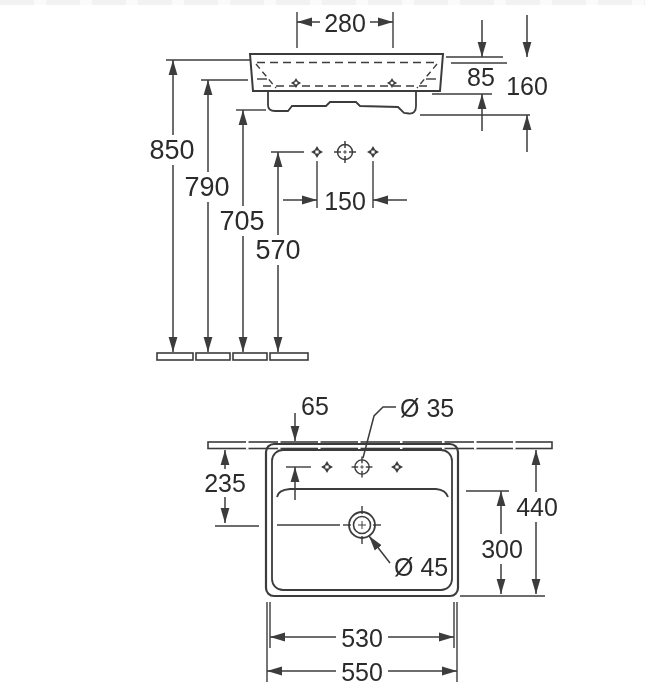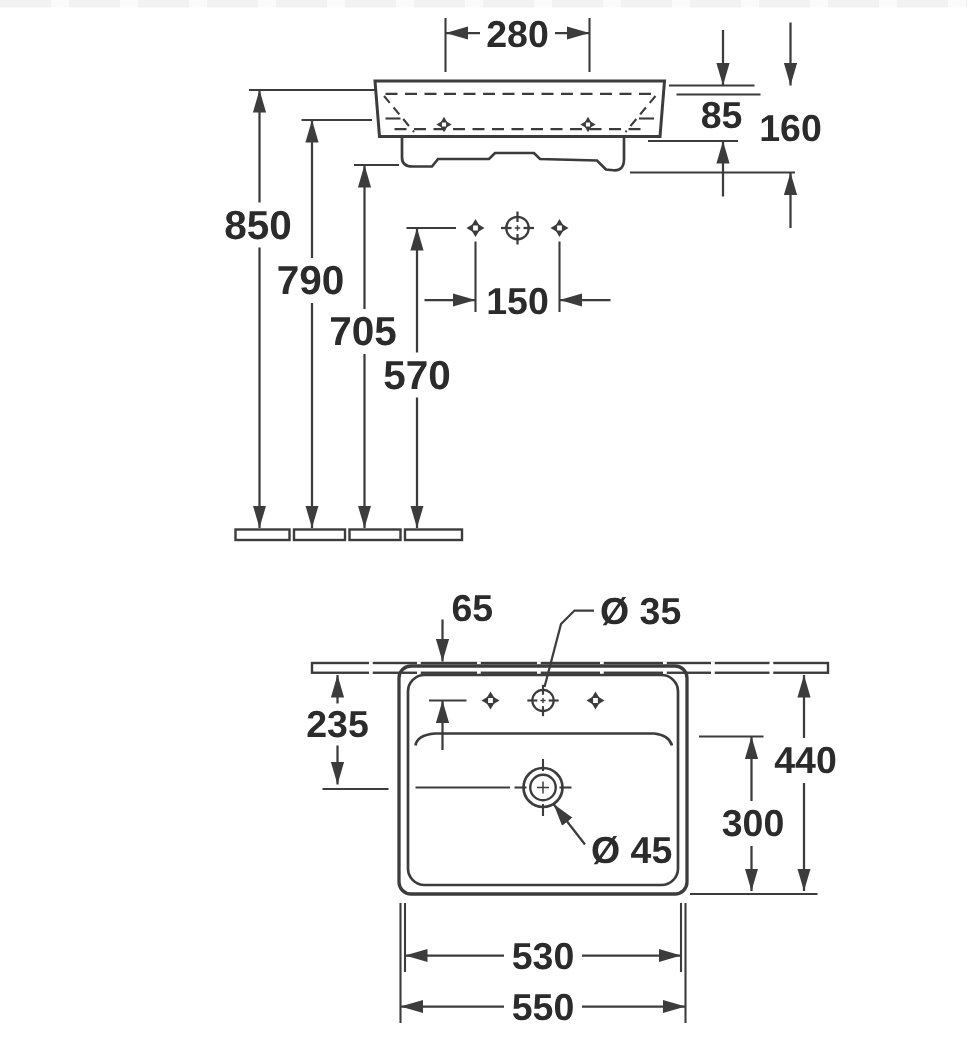--- a/index.html
+++ b/index.html
@@ -1,17 +1,17 @@
 <!DOCTYPE html>
 <html><head>
 <meta charset="utf-8">
 <style>
   html,body{margin:0;padding:0;background:#ffffff;}
   .canvas{position:relative;width:645px;height:700px;background:#ffffff;overflow:hidden;
-          font-family:"Liberation Sans", sans-serif;font-weight:bold;}
+          font-family:"Liberation Sans", sans-serif;}
   .top-strip{position:absolute;top:0;left:0;width:645px;height:5px;opacity:.55;
     background:repeating-linear-gradient(90deg,#e7e7e7 0 34px,#f7f7f7 34px 46px);}
   svg{position:absolute;top:0;left:0;}
   .ln{stroke:#3c3c3c;fill:none;}
   .dim{stroke:#3c3c3c;stroke-width:1.5;fill:none;}
   .ext{stroke:#3c3c3c;stroke-width:1.4;fill:none;}
   .dash{stroke:#3c3c3c;stroke-width:1.5;fill:none;stroke-dasharray:8 5;}
   .dash2{stroke:#3c3c3c;stroke-width:1.4;fill:none;stroke-dasharray:6 4;}
   text{fill:#2b2b2b;font-family:"Liberation Sans", sans-serif;font-size:25px;}
   .big{font-size:27px;}

